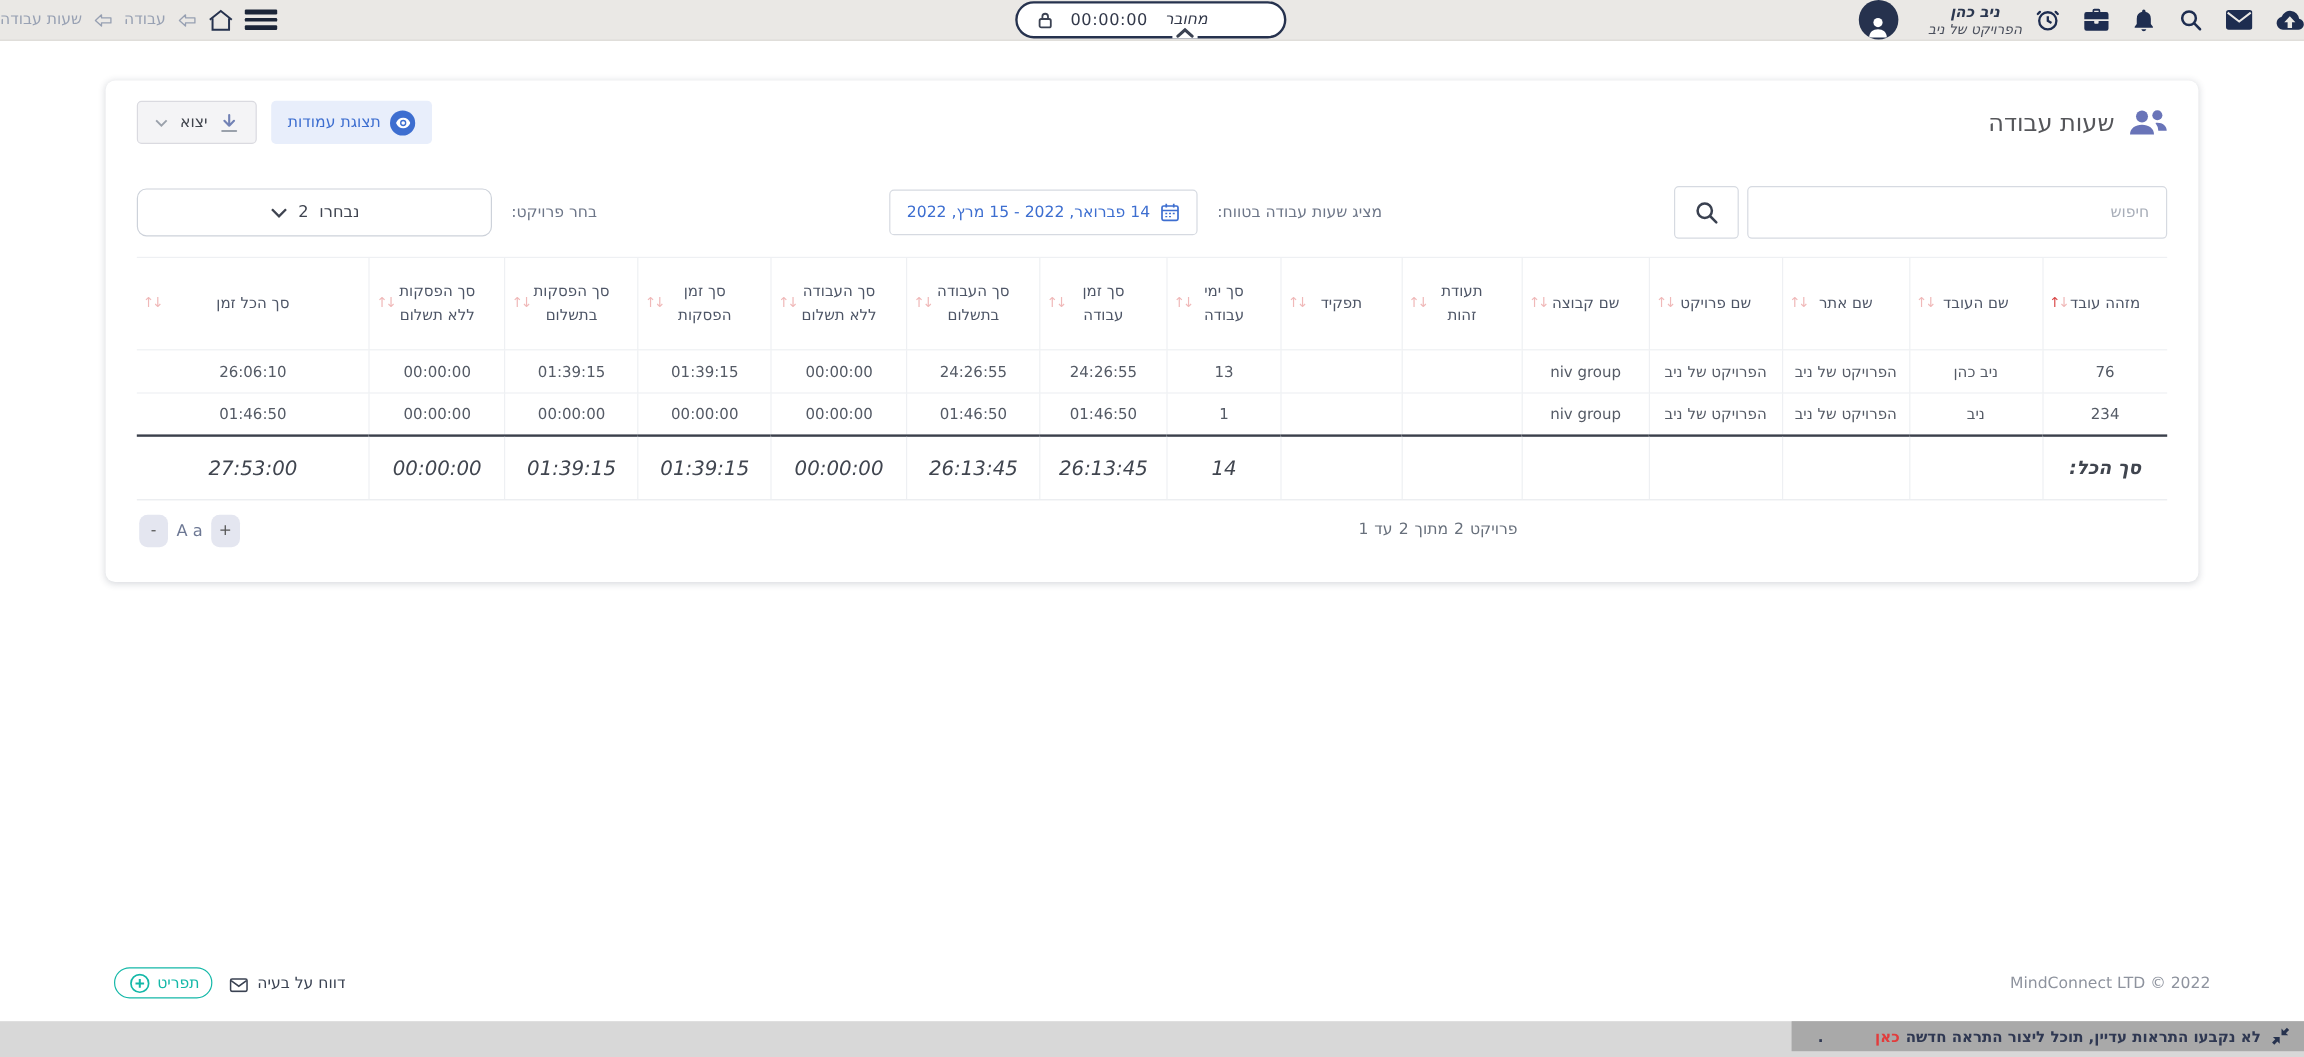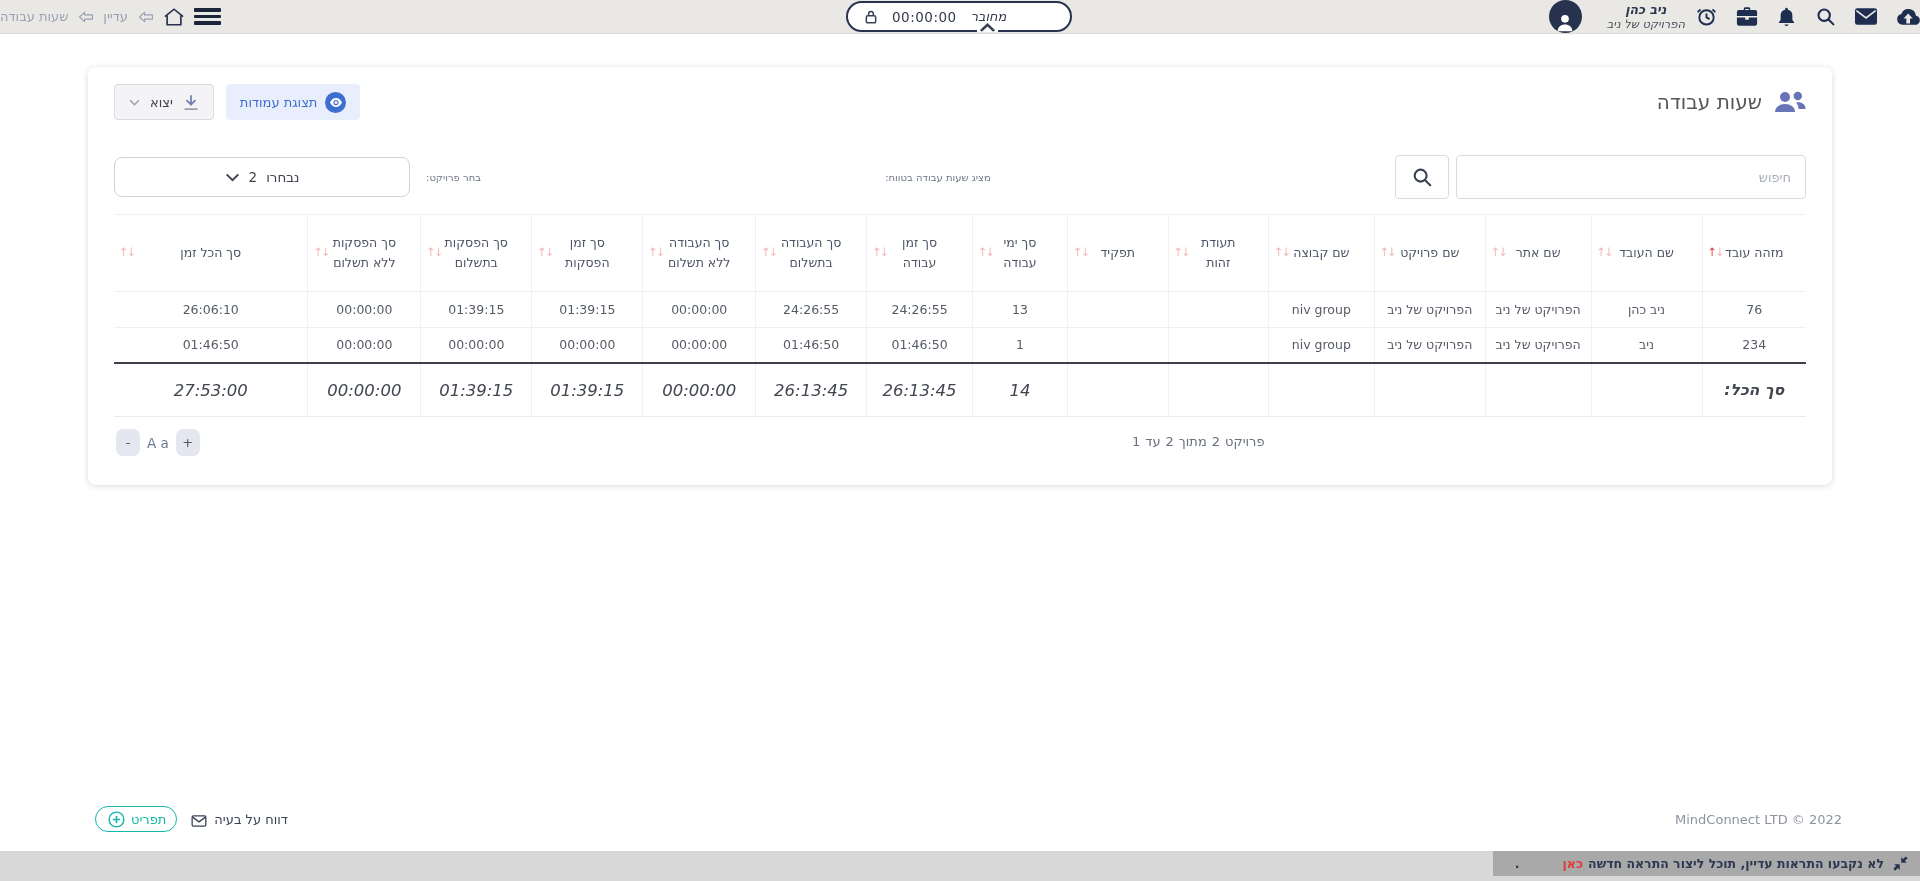--- a/index.html
+++ b/index.html
@@ -54,21 +54,21 @@
   .btn-export{background:#f4f4f6; border:1px solid #dadae0; color:#3f434c; gap:10px;}
   
   .filter-row{display:flex; align-items:center; justify-content:space-between; margin-top:32px; height:44px;}
   .search-group{display:flex; align-items:center; gap:7px;}
   .search-input{width:350px; height:44px; border:1px solid #d6dae1; border-radius:4px;
     padding:0 14px; font-family:inherit; font-size:13px; color:#3f4450;}
   .search-input::placeholder{color:#a7adb8;}
   .search-btn{width:54px; height:44px; background:#fff; border:1px solid #d6dae1; border-radius:4px;
     display:flex; align-items:center; justify-content:center; cursor:pointer;}
   .range-group{display:flex; align-items:center; gap:16px;}
-  .filter-label{color:#6d7688; font-size:10px;}
+  .filter-label{color:#6d7688; font-size:13px;}
   .date-box{height:38px; border:1px solid #d6dae1; border-radius:4px; background:#fff;
     display:flex; align-items:center; gap:9px; padding:0 14px; color:var(--c-accent);
     font-size:13px; cursor:pointer;}
   .project-group{display:flex; align-items:center; gap:16px;}
   .select-box{width:296px; height:40px; border:1px solid #cdd2da; border-radius:8px; background:#fff;
     display:flex; align-items:center; justify-content:center; gap:9px; cursor:pointer;
     color:#3f4450; font-size:13.5px;}
   
   .table-wrap{margin-top:15px; border-top:1px solid #eef0f3; border-bottom:1px solid #e8eaee;}
   table{border-collapse:collapse; table-layout:fixed; width:100%; border-style:hidden;}
@@ -172,21 +172,21 @@
     </span>
   </div>
 
   <div class="tb-right" dir="ltr">
     <span class="crumb">שעות עבודה</span>
     <span>
       <svg width="17" height="12" viewBox="0 0 18 13" fill="none" stroke="#97a0b2" stroke-width="1.2" stroke-linejoin="round">
           <path d="M8 1.5L2.5 6.5 8 11.5V8.8h8.5V4.2H8V1.5z"></path>
         </svg>
     </span>
-    <span class="crumb">עדיין</span>
+    <span class="crumb">עבודה</span>
     <span>
       <svg width="17" height="12" viewBox="0 0 18 13" fill="none" stroke="#97a0b2" stroke-width="1.2" stroke-linejoin="round">
           <path d="M8 1.5L2.5 6.5 8 11.5V8.8h8.5V4.2H8V1.5z"></path>
         </svg>
     </span>
     <span class="tb-icon">
       <svg width="22" height="20" viewBox="0 0 24 21" fill="none" stroke="#26324e" stroke-width="1.8">
           <path d="M2 10L12 2l10 8"></path>
           <path d="M4.5 8.5V19h15V8.5"></path>
         </svg>
@@ -241,20 +241,30 @@
       <input class="search-input" type="text" placeholder="חיפוש" style="">
       <button class="search-btn">
         <svg width="22" height="22" viewBox="0 0 24 24" fill="none" stroke="#3a4150" stroke-width="2.3">
             <circle cx="10.5" cy="10.5" r="6.5"></circle>
             <path d="M15.5 15.5L21 21" stroke-linecap="round"></path>
           </svg>
       </button>
     </div>
     <div class="range-group">
       <span class="filter-label">מציג שעות עבודה בטווח:</span>
+      <div class="date-box">
+        <span>
+          <svg width="16" height="16" viewBox="0 0 18 18" fill="none" stroke="#3d6ed0" stroke-width="1.6">
+              <rect x="1.5" y="3" width="15" height="13.5" rx="1.5"></rect>
+              <path d="M1.5 7.2h15M5.5 1v3.4M12.5 1v3.4"></path>
+              <path d="M4.6 10h1.8M8.1 10h1.8M11.6 10h1.8M4.6 13h1.8M8.1 13h1.8" stroke-width="1.3"></path>
+            </svg>
+        </span>
+        <span>14 פברואר, 2022 - 15 מרץ, 2022</span>
+      </div>
     </div>
     <div class="project-group">
       <span class="filter-label">בחר פרויקט:</span>
       <div class="select-box" dir="ltr">
         <span>
           <svg width="15" height="9" viewBox="0 0 16 10" fill="none" stroke="#3f4450" stroke-width="2.2">
               <path d="M1.5 1.5L8 8l6.5-6.5"></path>
             </svg>
         </span>
         <span>2</span>

